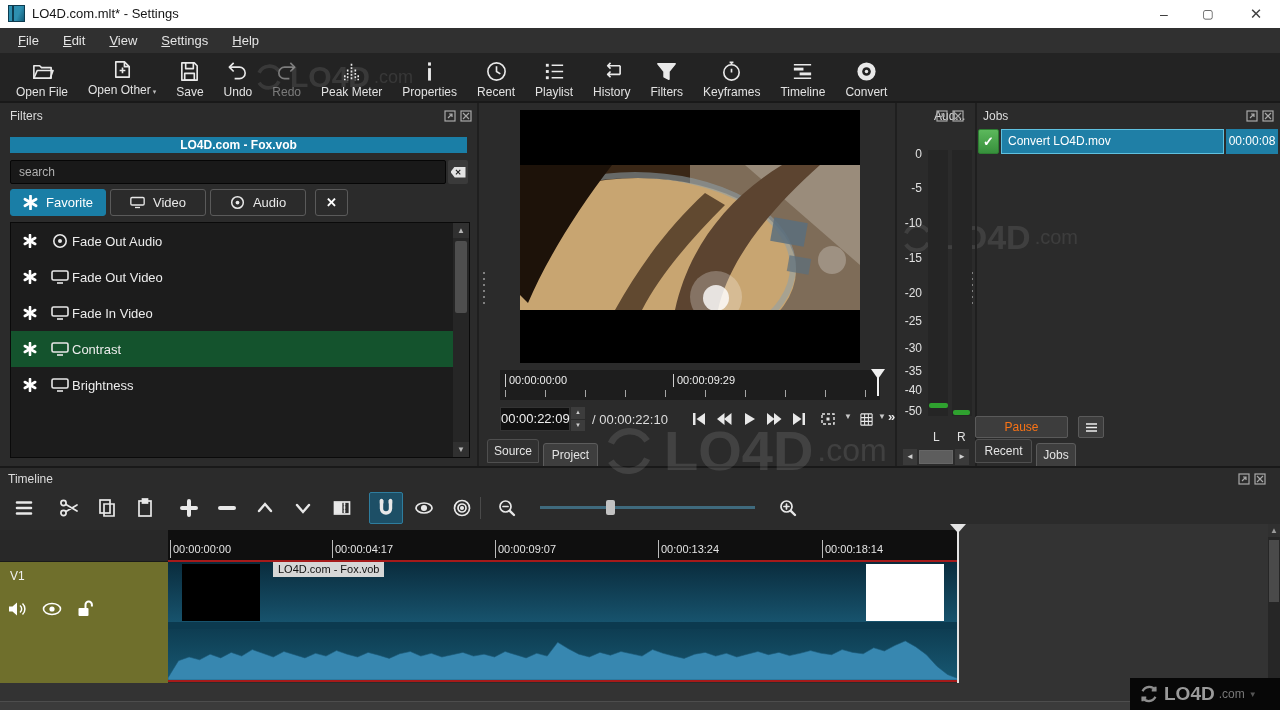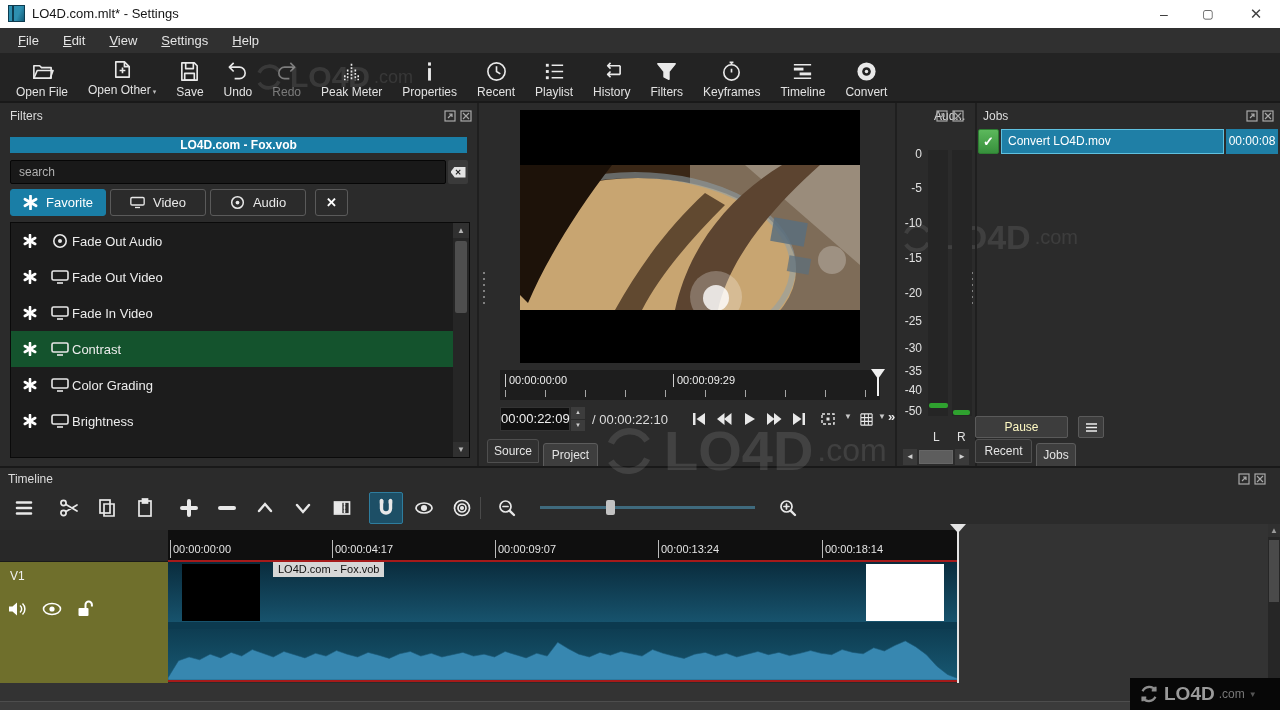--- a/index.html
+++ b/index.html
@@ -93,21 +93,21 @@
 .lab-l{left:933px}.lab-r{left:957px}
 .am-scroll{left:903px;top:449px;width:66px;height:16px;display:flex}
 .ams-b{width:14px;background:#3a3a3a;color:#cfcfcf;font-size:8px;text-align:center;line-height:16px}
 .ams-t{flex:1;background:#4a4a4a;margin:1px 2px;border:1px solid #666;background:#5d5d5d}
 
 .jp-title{left:983px;top:109px}
 .jp-icons{left:1246px;top:110px}
 .job-check{left:978px;top:129px;width:21px;height:25px;background:linear-gradient(#5cb85c,#37903c);border:1px solid #2e7d32;border-radius:2px;color:#fff;font-size:13px;font-weight:bold;text-align:center;line-height:24px}
 .job-name{left:1001px;top:129px;width:223px;height:25px;background:#1f7fa6;border:1px solid #5fc1e0;color:#fff;font-size:12px;line-height:23px;padding-left:6px}
 .job-time{left:1226px;top:129px;width:52px;height:25px;background:#1f7fa6;color:#fff;font-size:12px;text-align:center;line-height:25px}
-.pause-btn{left:975px;top:416px;width:93px;height:22px;background:#3d3d3d;border:1px solid #5a5a5a;border-radius:2px;color:#fef9c3;font-size:12px;text-align:center;line-height:20px}
+.pause-btn{left:975px;top:416px;width:93px;height:22px;background:#3d3d3d;border:1px solid #5a5a5a;border-radius:2px;color:#f97316;font-size:12px;text-align:center;line-height:20px}
 .jmenu-btn{left:1078px;top:416px;width:26px;height:22px;background:#3d3d3d;border:1px solid #5a5a5a;border-radius:2px;display:flex;align-items:center;justify-content:center}
 .jmenu-btn svg{width:11px;height:9px;stroke:#eee;stroke-width:1.6}
 .tab-recent{left:975px;top:439px;width:57px}
 .tab-jobs{left:1036px;top:443px;width:40px;background:#3e3e3e;border-color:#5c5c5c}
 
 .tl-sep{left:0;top:466px;width:1280px;height:2px;background:#191919}
 .tl-title{left:8px;top:472px}
 .tl-icons{left:1238px;top:473px}
 .tlb{top:492px;width:34px;height:32px;display:flex;align-items:center;justify-content:center}
 .tlb svg{width:20px;height:20px;stroke:#e8e8e8;stroke-width:1.7;fill:none;stroke-linecap:round}
@@ -477,39 +477,20 @@
             </g>
           </svg>
         </span>
     <span class="type-ic">
           <svg viewBox="0 0 18 14">
             <rect x="1" y="1" width="16" height="9" rx="1.5" fill="none" stroke="#e8e8e8" stroke-width="1.6"></rect>
             <path d="M6 13 h6" stroke="#e8e8e8" stroke-width="1.6"></path>
           </svg>
         </span>
 
-    <span class="fl-label">Color Grading</span>
-  </div>
-      <div class="filter-row">
-    <span class="fav-ic">
-          <svg viewBox="0 0 14 14">
-            <g stroke="#fff" stroke-width="2.6" stroke-linecap="round">
-              <line x1="7" y1="1" x2="7" y2="13"></line>
-              <line x1="1.8" y1="4" x2="12.2" y2="10"></line>
-              <line x1="1.8" y1="10" x2="12.2" y2="4"></line>
-            </g>
-          </svg>
-        </span>
-    <span class="type-ic">
-          <svg viewBox="0 0 18 14">
-            <rect x="1" y="1" width="16" height="9" rx="1.5" fill="none" stroke="#e8e8e8" stroke-width="1.6"></rect>
-            <path d="M6 13 h6" stroke="#e8e8e8" stroke-width="1.6"></path>
-          </svg>
-        </span>
-
     <span class="fl-label">Brightness</span>
   </div>
   <div class="fscroll">
       <div class="fs-up">▲</div>
       <div class="fs-thumb"></div>
       <div class="fs-dn">▼</div>
     </div>
     </div>
 
   <div class="a dots" style="left:481px;top:270px"></div>

